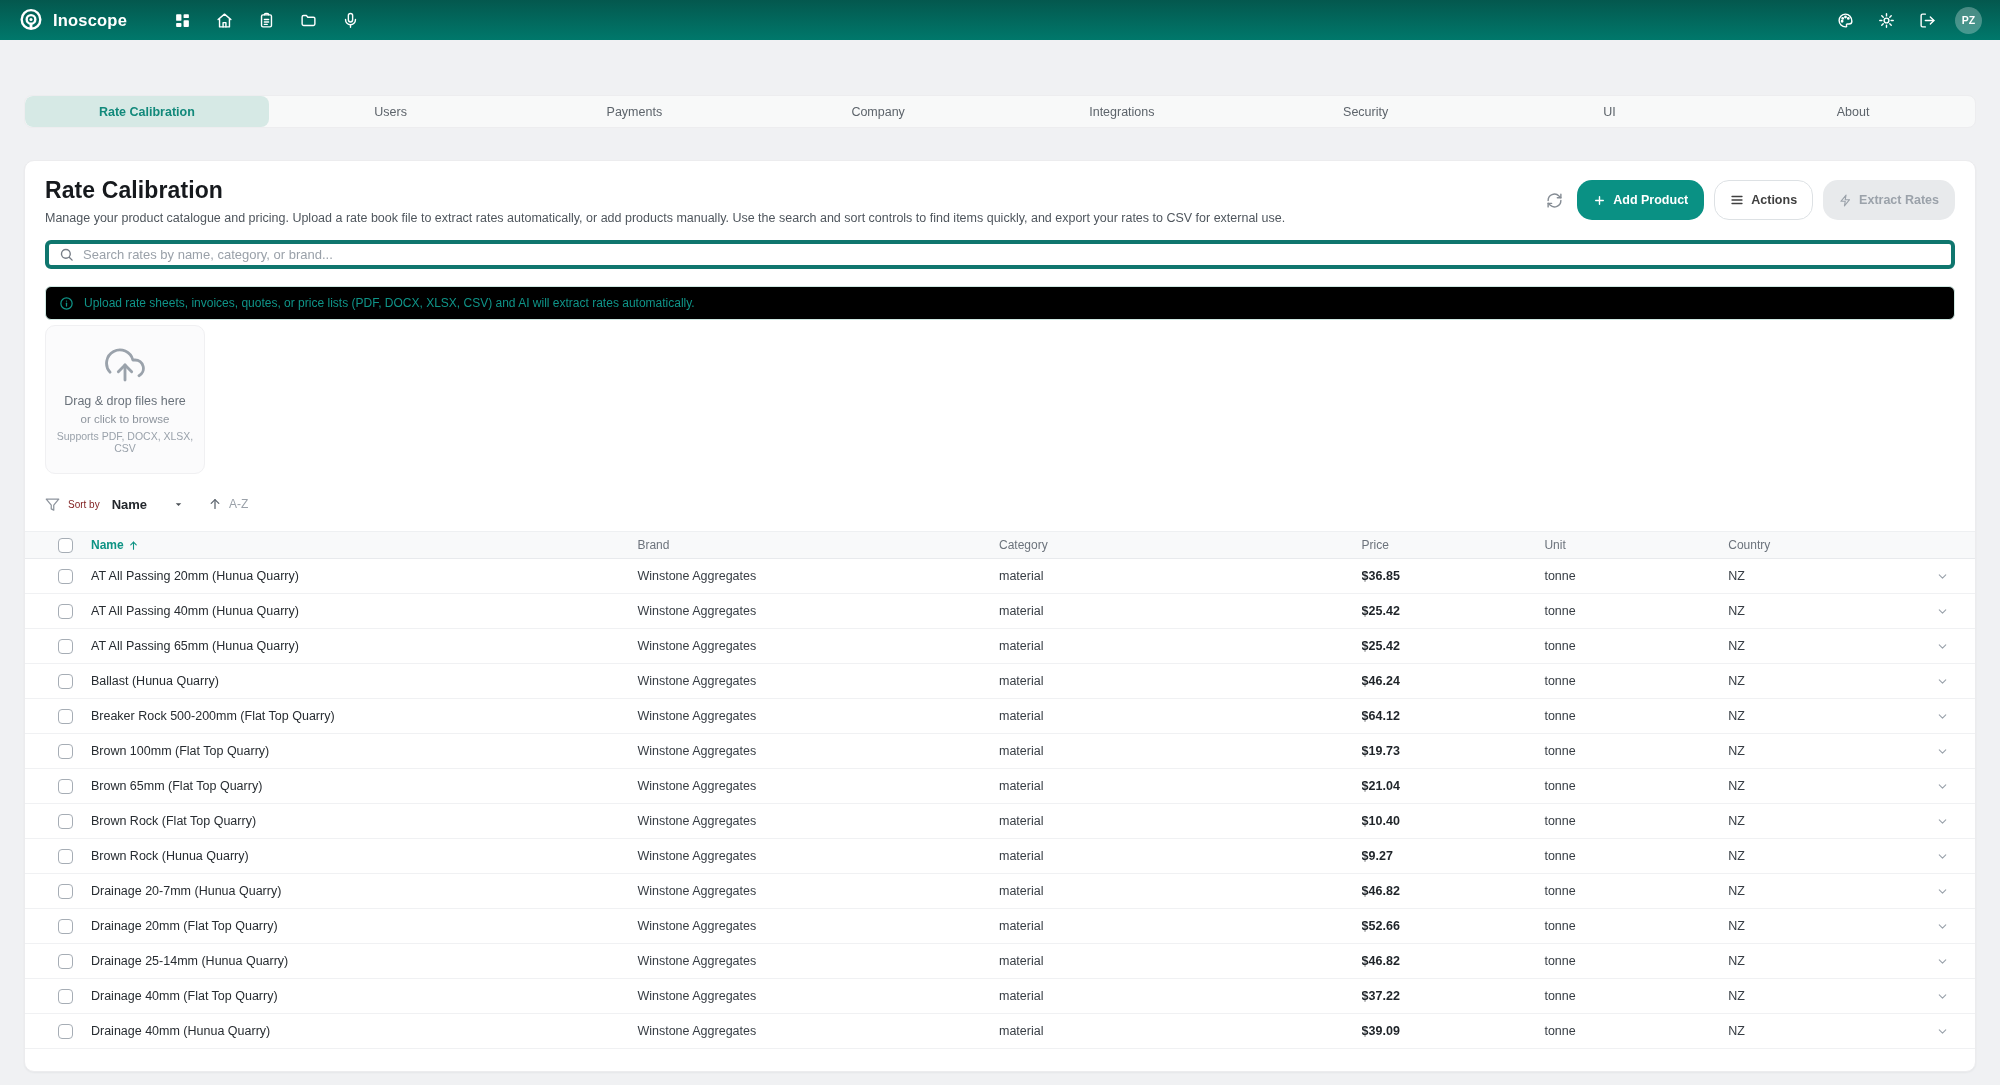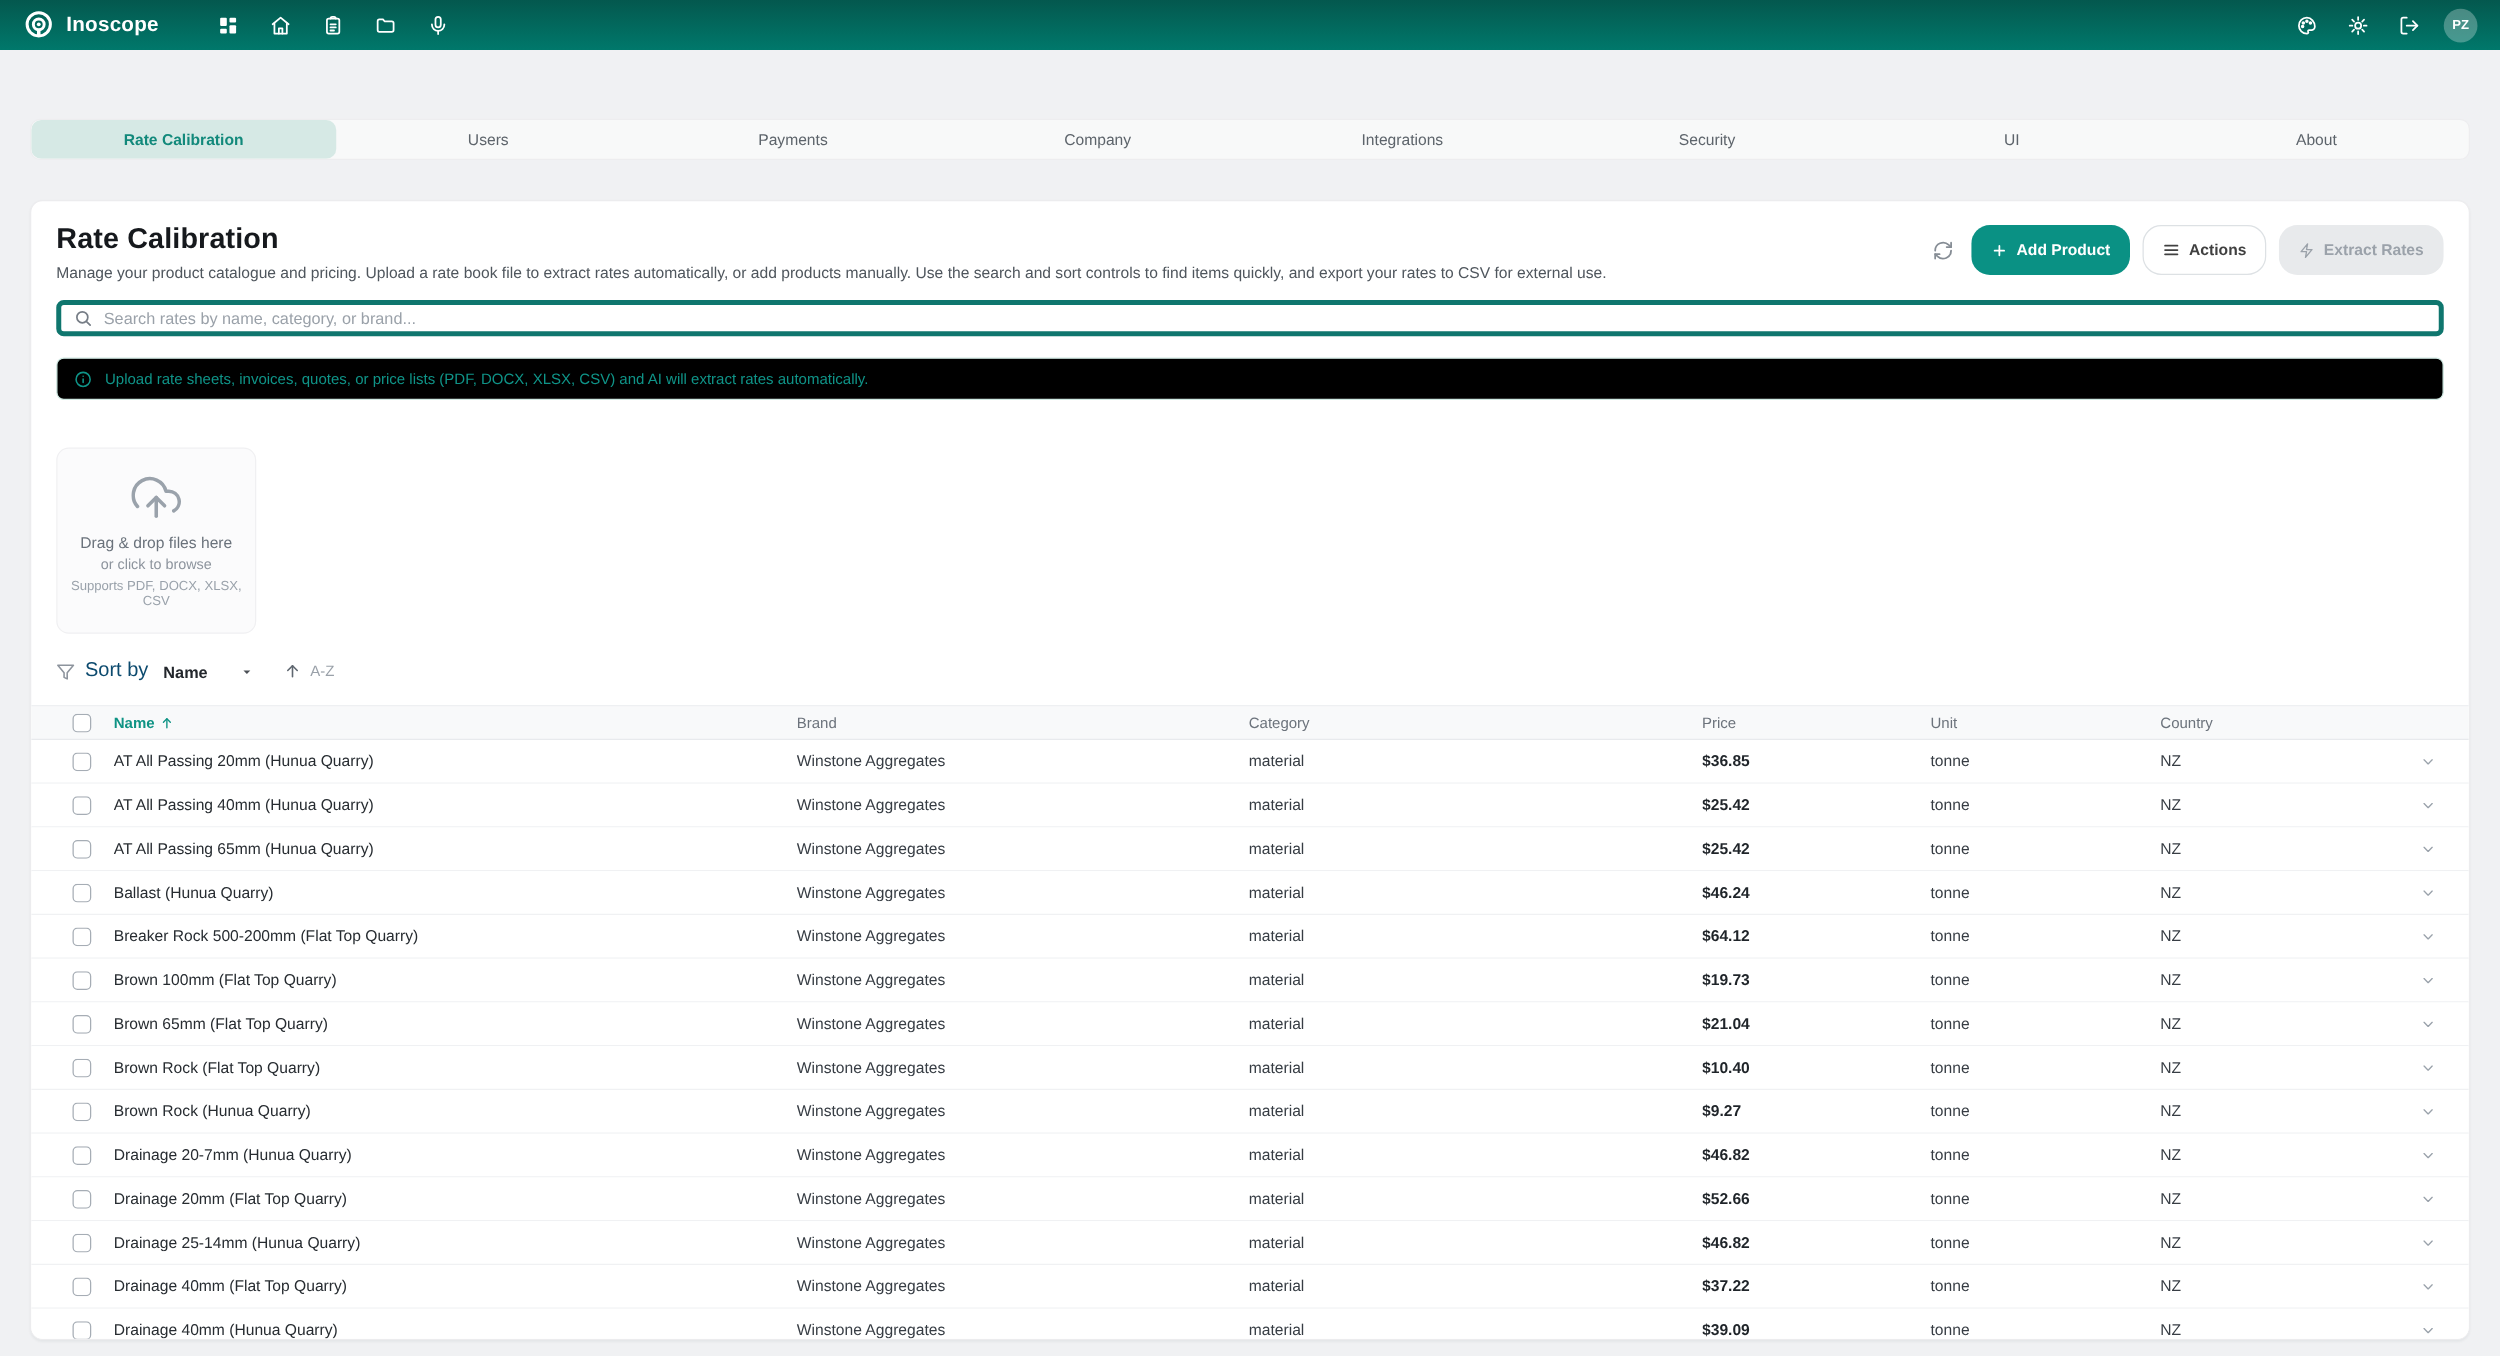--- a/index.html
+++ b/index.html
@@ -53,31 +53,31 @@
   .searchbox input { border:none; outline:none; flex:1; font-size:13px; color:#30353b;
     font-family:"Liberation Sans","DejaVu Sans",sans-serif; background:transparent; }
   .searchbox input::placeholder { color:#9aa1a9; }
 
   
   .banner { margin-top:17px; height:34px; background:#000000; border:1px solid #cfe8e2;
     border-radius:6px; display:flex; align-items:center; gap:10px; padding:0 13px;
     color:#0f9488; font-size:12px; }
 
   
-  .dropzone { margin-top:38px; width:160px; height:149px; background:#fbfbfc;
+  .dropzone { margin-top:5px; width:160px; height:149px; background:#fbfbfc;
     border:1px solid #f0f0f2; border-radius:10px; display:flex; flex-direction:column;
     align-items:center; justify-content:center; text-align:center; cursor:pointer; }
   .dz-icon { color:#9aa2ab; margin-bottom:9px; }
   .dz1 { font-size:12.5px; color:#6a727b; }
   .dz2 { font-size:11.5px; color:#8d949d; margin-top:5px; }
   .dz3 { font-size:10.5px; color:#9aa2ab; margin-top:5px; }
 
   
   .sortrow { margin-top:19px; display:flex; align-items:center; gap:8px; height:22px; }
-  .sort-label { font-size:16px; color:#0c4a6e; }
+  .sort-label { font-size:10px; color:#7f1d1d; }
   .sort-select { display:flex; align-items:center; gap:26px; cursor:pointer; padding:0 4px; }
   .sort-field { font-size:13px; font-weight:bold; color:#23272c; }
   .sort-dir { display:flex; align-items:center; gap:7px; margin-left:12px; cursor:pointer; }
   .sort-dir-label { font-size:12px; color:#9aa1a9; }
 
   
   .table { margin:16px -20px 0 -20px; }
   .thead, .trow { display:flex; align-items:center; }
   .thead { height:28px; background:#f8f9fa; border-top:1px solid #eef0f2; border-bottom:1px solid #e8eaed;
     font-size:12px; color:#6c737c; }

